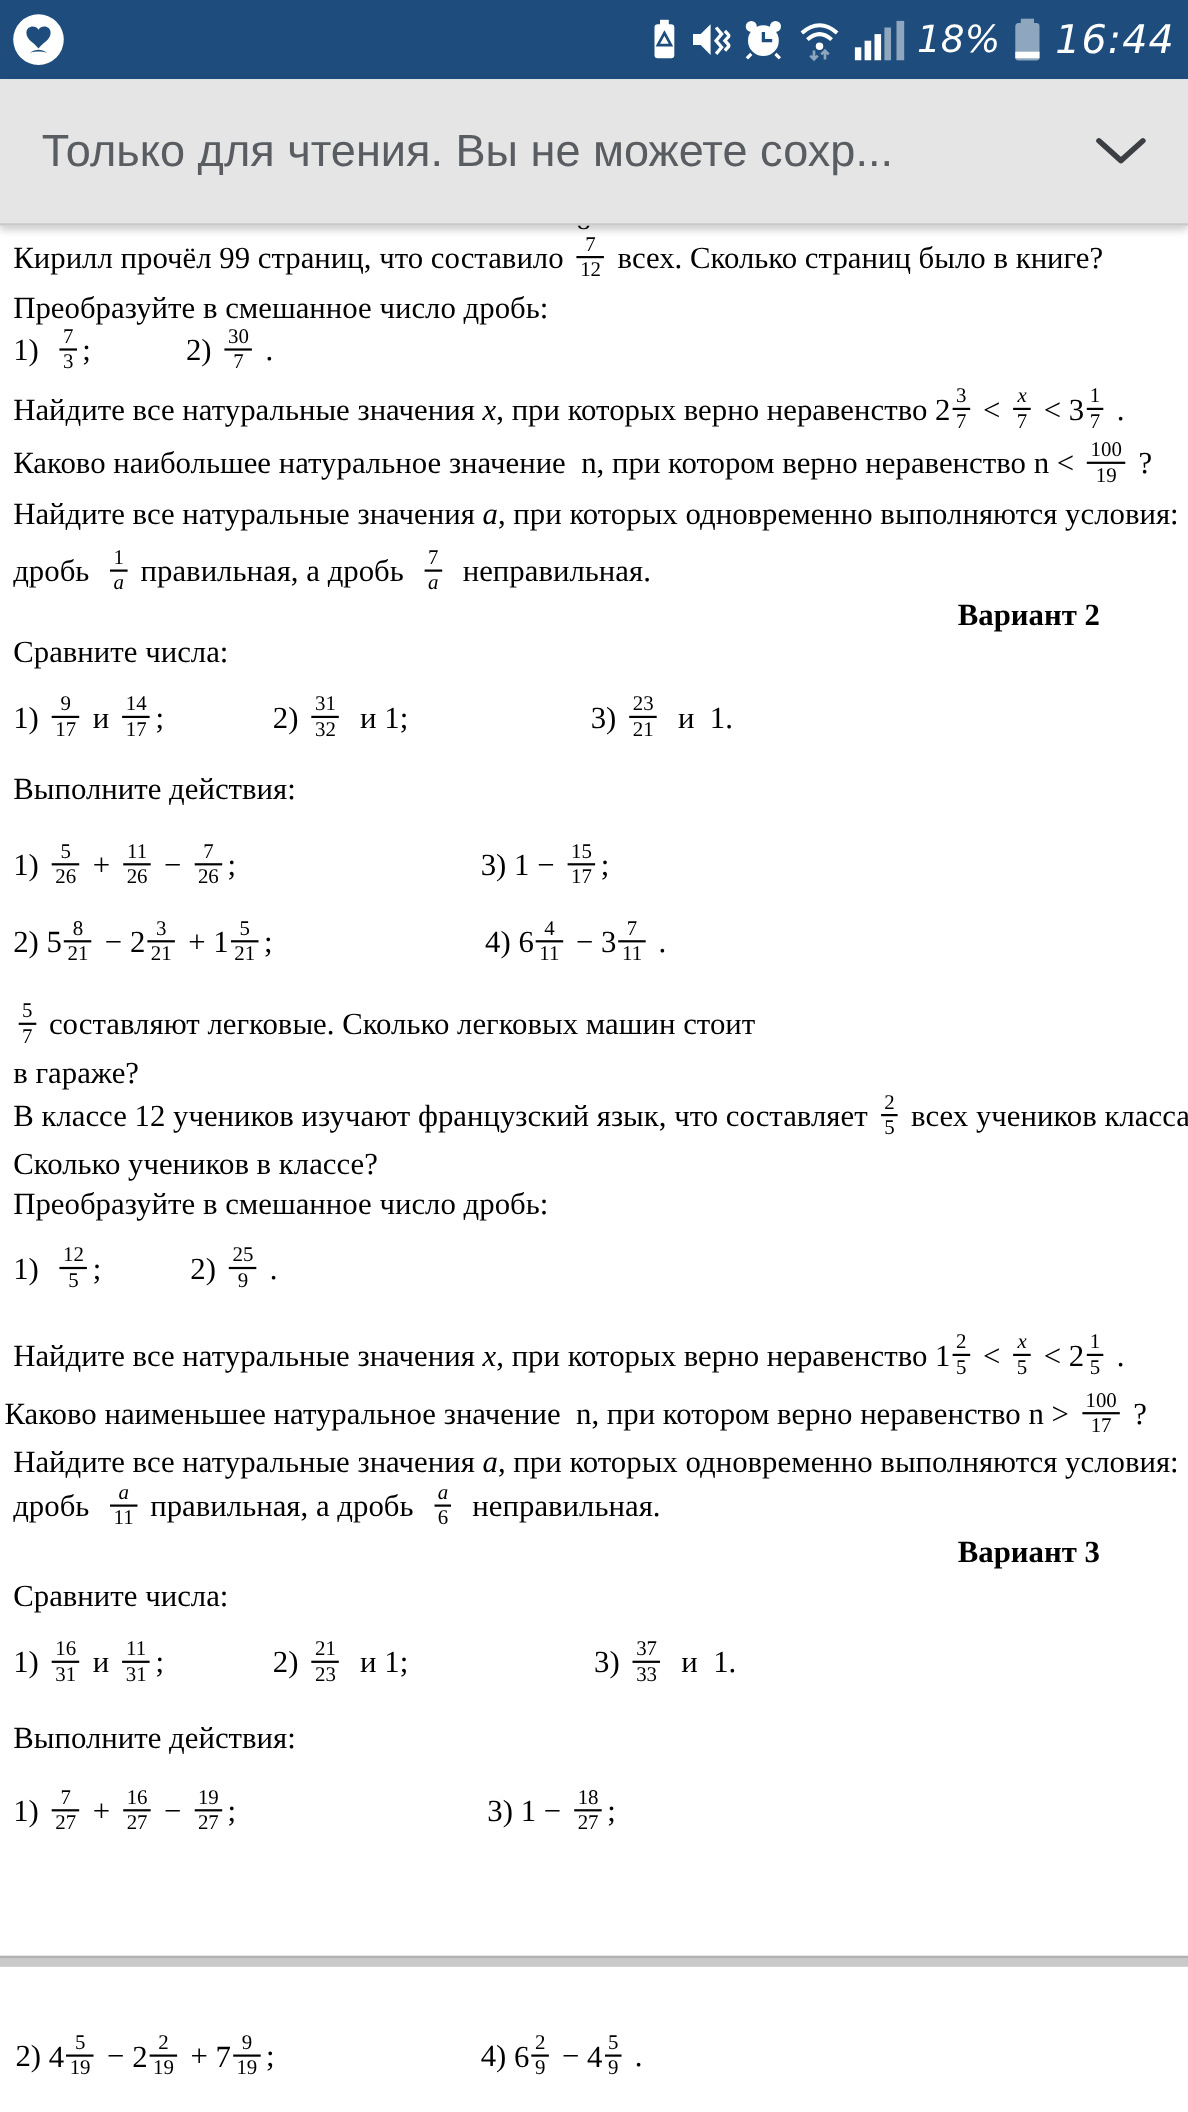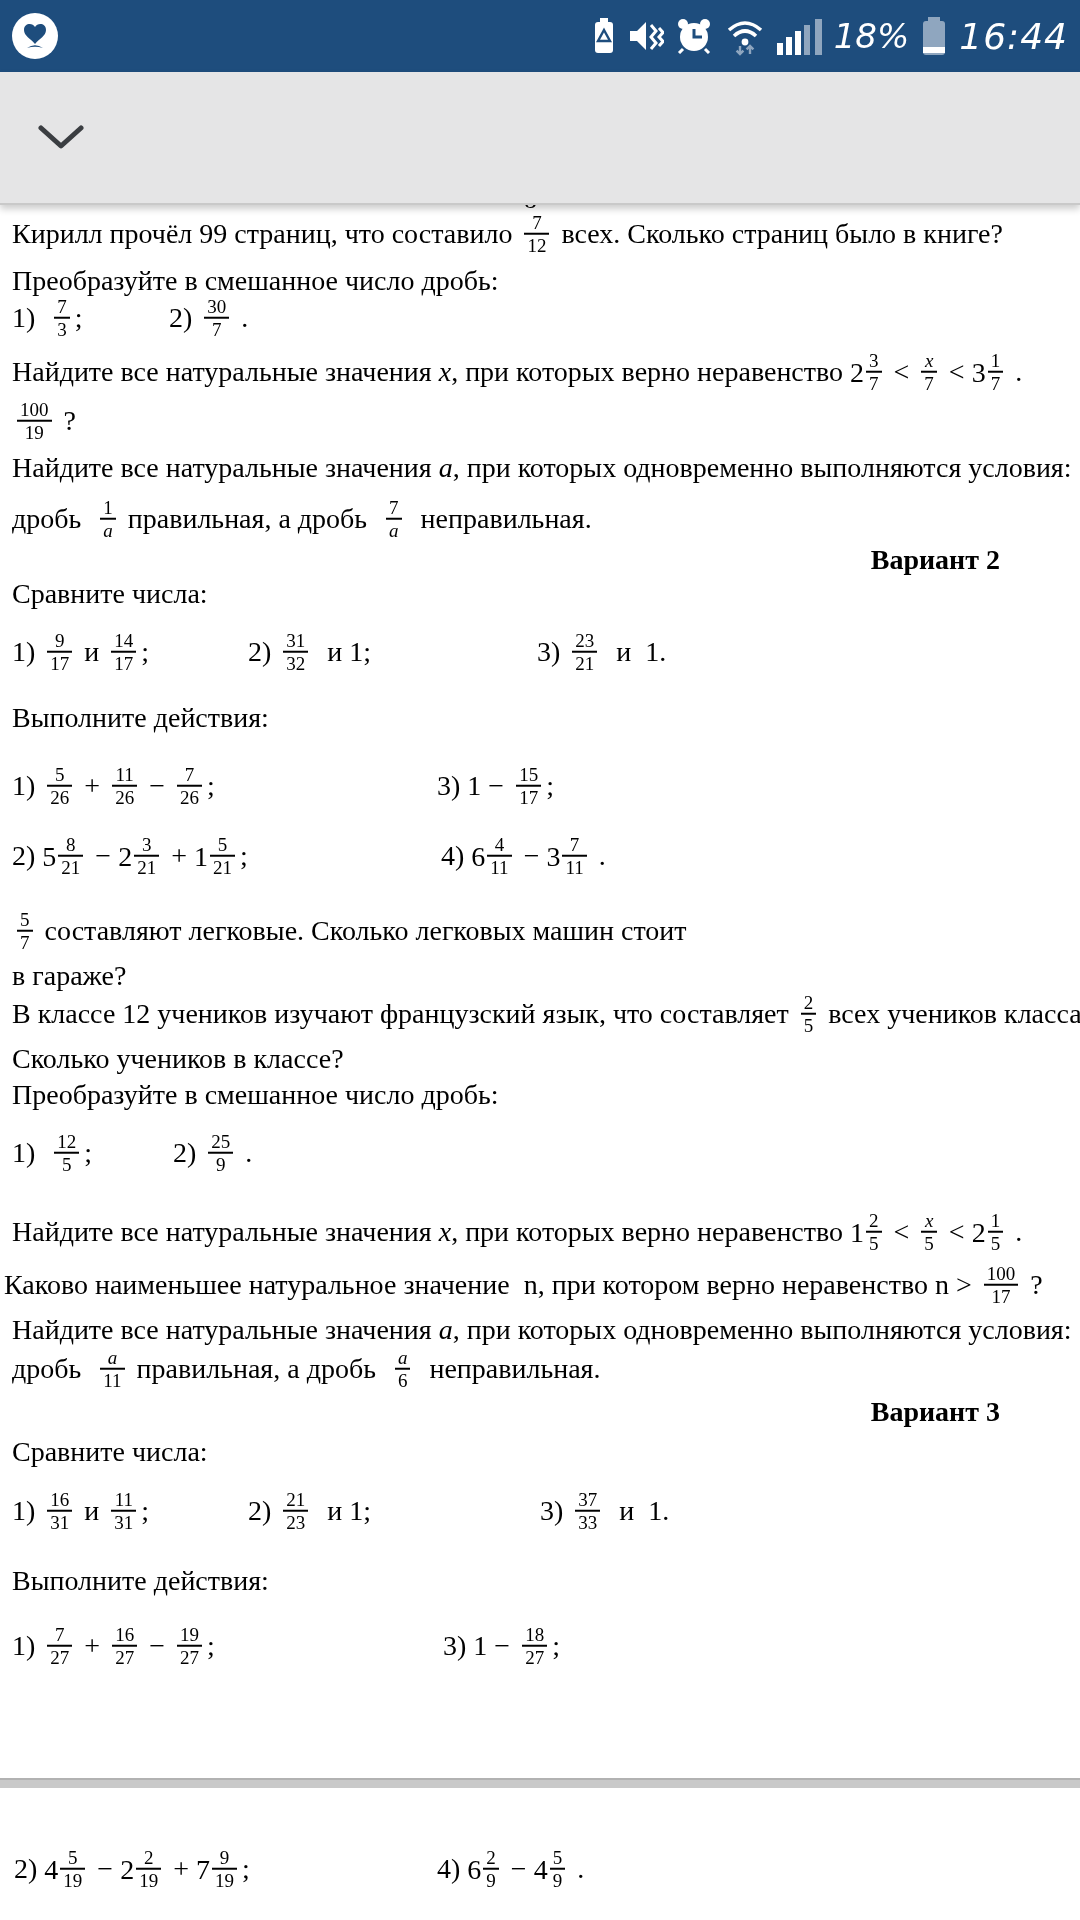--- a/index.html
+++ b/index.html
@@ -95,33 +95,34 @@
     <svg width="28" height="42" viewBox="0 0 28 42">
       <rect x="8" y="2" width="12" height="6" fill="#8fa6bf"></rect>
       <rect x="3" y="6" width="22" height="34" rx="3" fill="#8fa6bf"></rect>
       <rect x="3" y="32" width="22" height="6" fill="#fff"></rect>
     </svg>
     <span class="sb-num sb-time">16:44</span>
   </div>
 </div>
 
 <div class="banner">
+  <span class="banner-text">Только для чтения. Вы не можете сохр...</span>
   <svg width="46" height="26" viewBox="0 0 46 26">
     <polyline points="3,3 23,21 43,3" stroke="#3b3e42" stroke-width="5" fill="none" stroke-linecap="round" stroke-linejoin="round"></polyline>
   </svg>
 </div>
 
 <div>
   <div class="line frag"><span>8</span></div>
   <div class="line" style="top:237px;left:12px"><span>Кирилл прочёл 99 страниц, что составило </span><span class="frac"><span class="num">7</span><span class="den">12</span></span><span> всех. Сколько страниц было в книге?</span></div>
   <div class="line" style="top:281px;left:12px"><span>Преобразуйте в смешанное число дробь:</span></div>
   <div class="line" style="top:321px;left:12px"><span>1)  </span><span class="frac"><span class="num">7</span><span class="den">3</span></span><span>;</span></div>
   <div class="line" style="top:321px;left:169px"><span>2) </span><span class="frac"><span class="num">30</span><span class="den">7</span></span><span> .</span></div>
   <div class="line" style="top:375px;left:12px"><span>Найдите все натуральные значения </span><span class="var">x</span><span>, при которых верно неравенство </span><span class="mixed"><span>2</span><span class="frac"><span class="num">3</span><span class="den">7</span></span></span><span> &lt; </span><span class="frac"><span class="num var">x</span><span class="den">7</span></span><span> &lt; </span><span class="mixed"><span>3</span><span class="frac"><span class="num">1</span><span class="den">7</span></span></span><span> .</span></div>
-  <div class="line" style="top:424px;left:12px"><span class="frac"><span class="num">100</span><span class="den">19</span></span><span> ?</span></div>
+  <div class="line" style="top:424px;left:12px"><span>Каково наибольшее натуральное значение  n, при котором верно неравенство n &lt; </span><span class="frac"><span class="num">100</span><span class="den">19</span></span><span> ?</span></div>
   <div class="line" style="top:468px;left:12px"><span>Найдите все натуральные значения </span><span class="var">a</span><span>, при которых одновременно выполняются условия:</span></div>
   <div class="line" style="top:522px;left:12px"><span>дробь  </span><span class="frac"><span class="num">1</span><span class="den var">a</span></span><span> правильная, а дробь  </span><span class="frac"><span class="num">7</span><span class="den var">a</span></span><span>  неправильная.</span></div>
   <div class="line ctr" style="top:560px"><span>Вариант 2</span></div>
   <div class="line" style="top:594px;left:12px"><span>Сравните числа:</span></div>
   <div class="line" style="top:655px;left:12px"><span>1) </span><span class="frac"><span class="num">9</span><span class="den">17</span></span><span> и </span><span class="frac"><span class="num">14</span><span class="den">17</span></span><span>;</span></div>
   <div class="line" style="top:655px;left:248px"><span>2) </span><span class="frac"><span class="num">31</span><span class="den">32</span></span><span>  и 1;</span></div>
   <div class="line" style="top:655px;left:537px"><span>3) </span><span class="frac"><span class="num">23</span><span class="den">21</span></span><span>  и  1.</span></div>
   <div class="line" style="top:718px;left:12px"><span>Выполните действия:</span></div>
   <div class="line" style="top:789px;left:12px"><span>1) </span><span class="frac"><span class="num">5</span><span class="den">26</span></span><span> + </span><span class="frac"><span class="num">11</span><span class="den">26</span></span><span> − </span><span class="frac"><span class="num">7</span><span class="den">26</span></span><span>;</span></div>
   <div class="line" style="top:789px;left:437px"><span>3) 1 − </span><span class="frac"><span class="num">15</span><span class="den">17</span></span><span>;</span></div>

